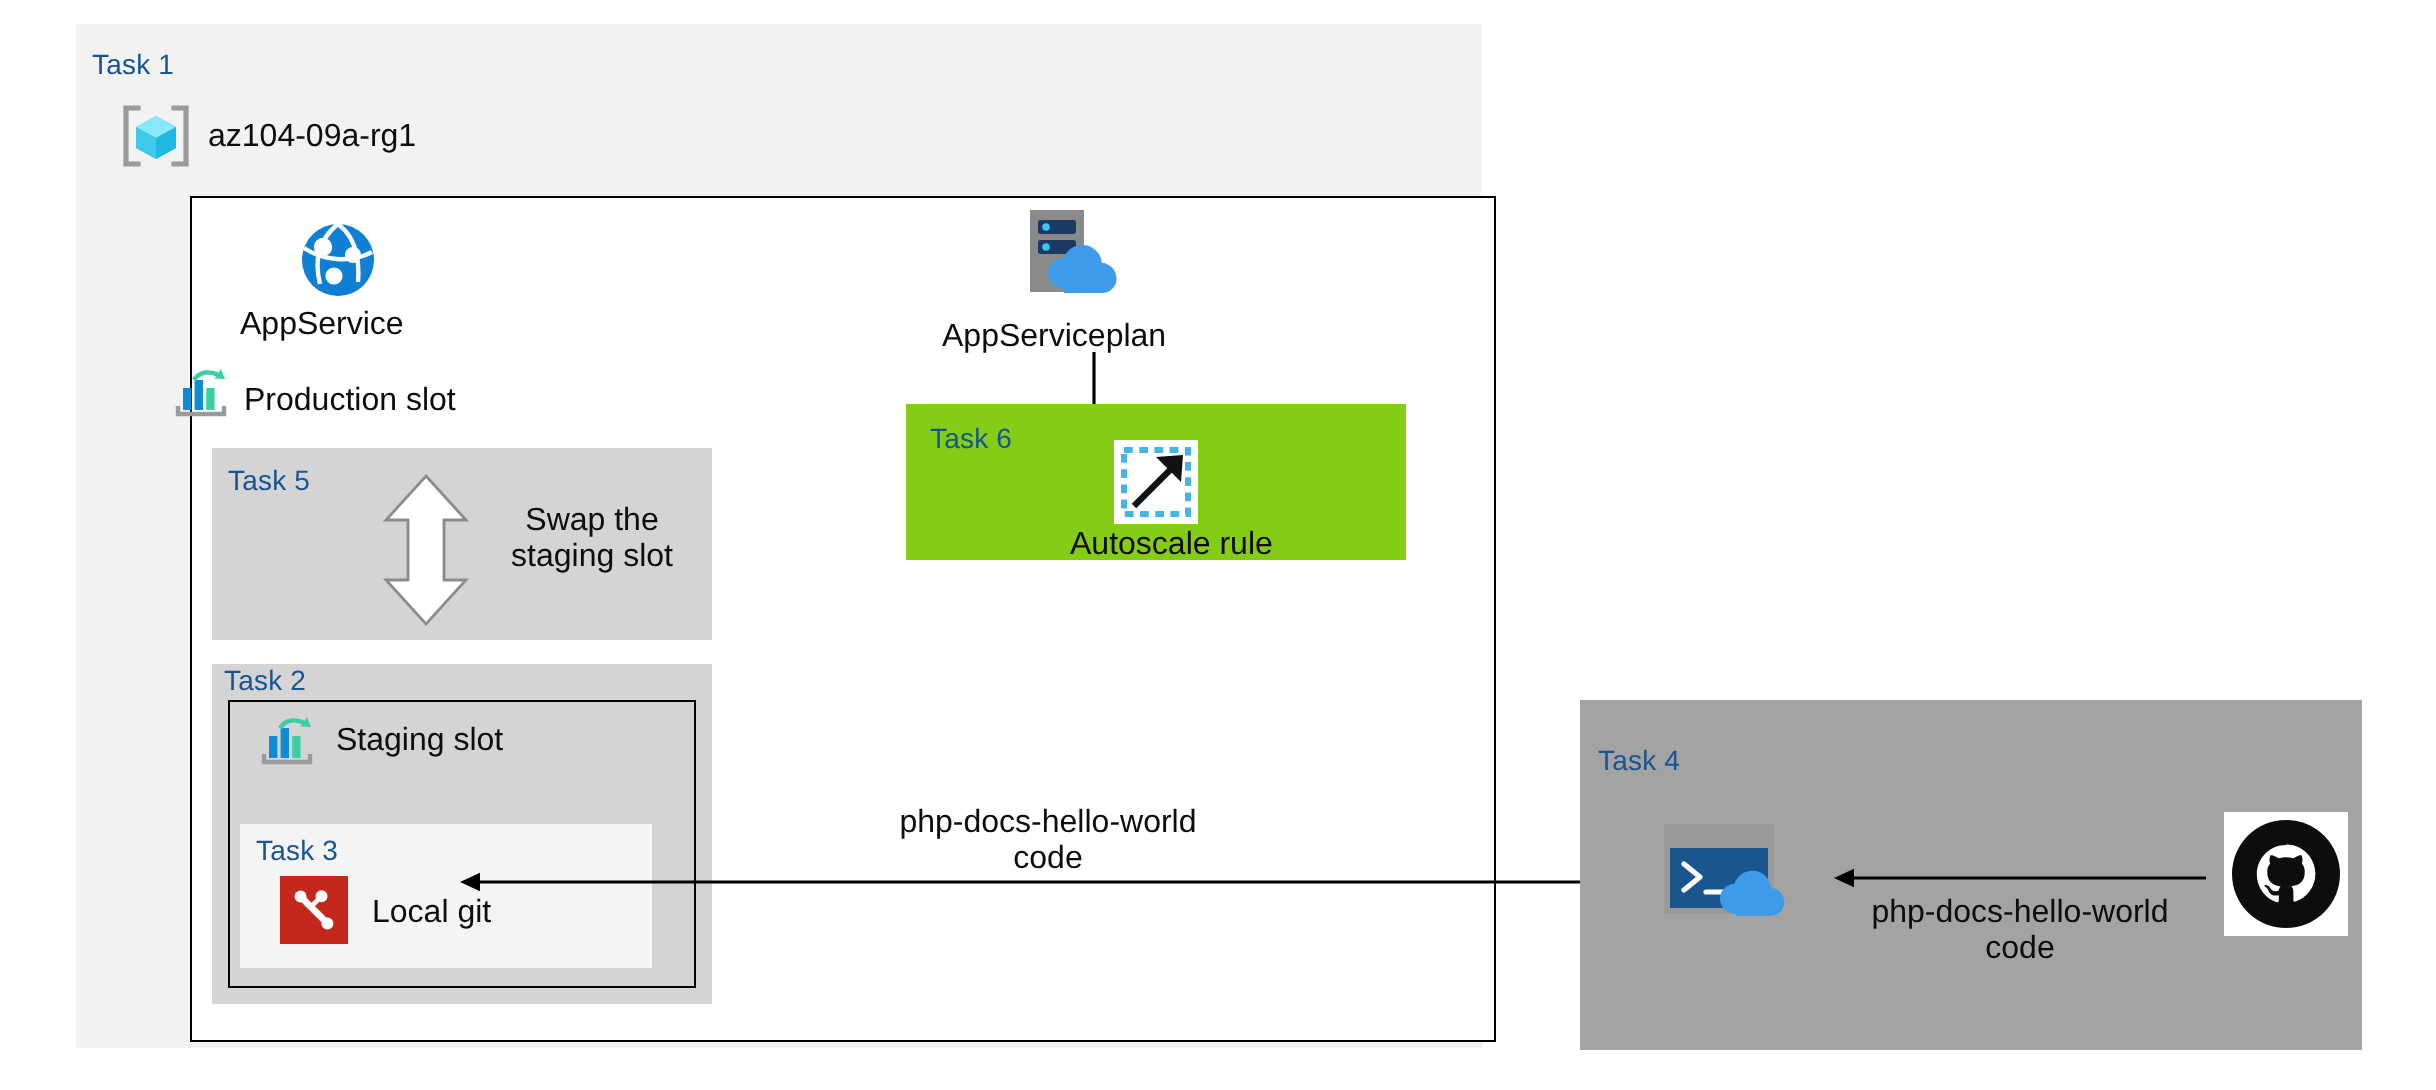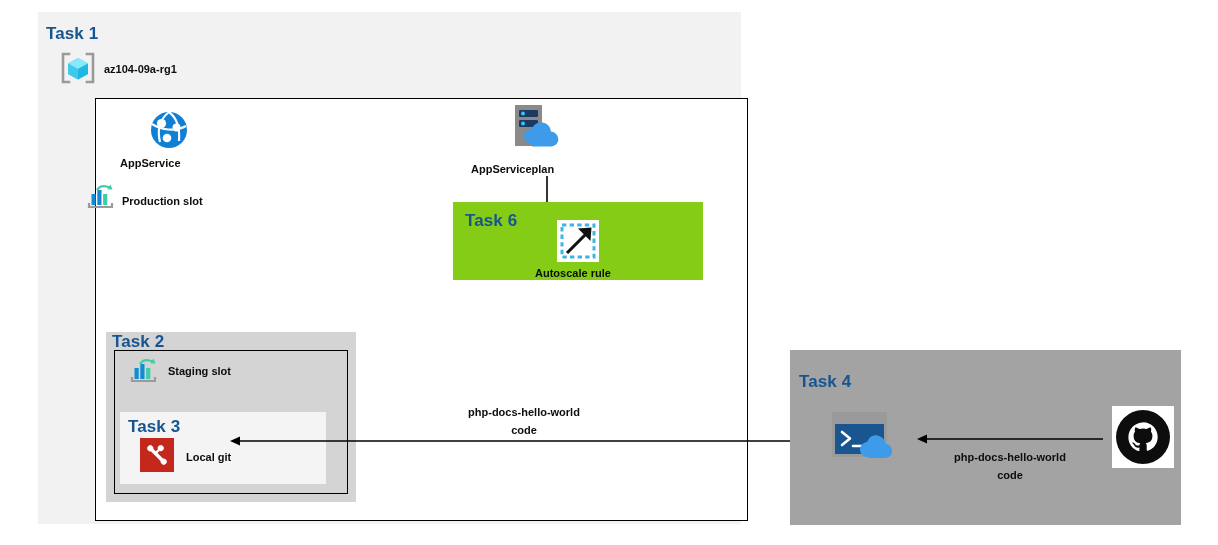--- a/index.html
+++ b/index.html
@@ -72,31 +72,31 @@
   .task4-zone {
     position: absolute;
     left: 790px; top: 350px;
     width: 391px; height: 175px;
     background: #a3a3a3;
   }
   
   .task-label {
     position: absolute;
     color: #16558f;
-    font-size: 17px;
-    font-weight: bold;
+    font-size: 14px;
+    font-weight: normal;
     letter-spacing: 0.1px;
     white-space: nowrap;
   }
   
   .node-label {
     position: absolute;
     color: #0d0d0d;
-    font-size: 11px;
-    font-weight: bold;
+    font-size: 16px;
+    font-weight: normal;
     white-space: nowrap;
     line-height: 18px;
   }
   .node-label.center {
     text-align: center;
     white-space: normal;
   }
   
   .icon {
     position: absolute;
@@ -150,20 +150,32 @@
         <path d="M2 19 L2 23 L25 23 L25 19" fill="none" stroke="#9a9a9a" stroke-width="2.2"></path>
         <rect x="4.5" y="10" width="4.2" height="11" fill="#0f8bd8"></rect>
         <rect x="10.3" y="6" width="4.2" height="15" fill="#0f8bd8"></rect>
         <rect x="16.1" y="10" width="4.2" height="11" fill="#3ccfa5"></rect>
         <path d="M10 6 C13 1.5 18 1.5 22.5 3.5" fill="none" stroke="#3ccfa5" stroke-width="2.3"></path>
         <polygon points="23.5,0.5 25.5,5.5 20.3,5.2" fill="#3ccfa5"></polygon>
       </svg>
     </div>
     <div class="node-label" style="left:84px; top:180px;">Production slot</div>
 
+    <div class="task5-zone">
+      <div class="task-label" style="left:8px; top:8px;">Task 5</div>
+
+      <div class="icon" style="left:82px; top:12px; width:50px; height:78px;">
+        <svg width="50" height="78" viewBox="0 0 50 78">
+          <polygon points="25,2 45,24 34,24 34,54 45,54 25,76 5,54 16,54 16,24 5,24" fill="#ffffff" stroke="#8c8c8c" stroke-width="1.4" stroke-linejoin="miter"></polygon>
+        </svg>
+      </div>
+
+      <div class="node-label center" style="left:136px; top:28px; width:108px;">Swap the</div>
+      <div class="node-label center" style="left:136px; top:46px; width:108px;">staging slot</div>
+    </div>
 
     <div class="task2-zone">
       <div class="task-label" style="left:6px; top:0px;">Task 2</div>
 
       <div class="task2-inner"></div>
 
       <div class="icon" style="left:24px; top:26px; width:28px; height:26px;">
         <svg width="28" height="26" viewBox="0 0 28 26">
           <path d="M2 19 L2 23 L25 23 L25 19" fill="none" stroke="#9a9a9a" stroke-width="2.2"></path>
           <rect x="4.5" y="10" width="4.2" height="11" fill="#0f8bd8"></rect>

